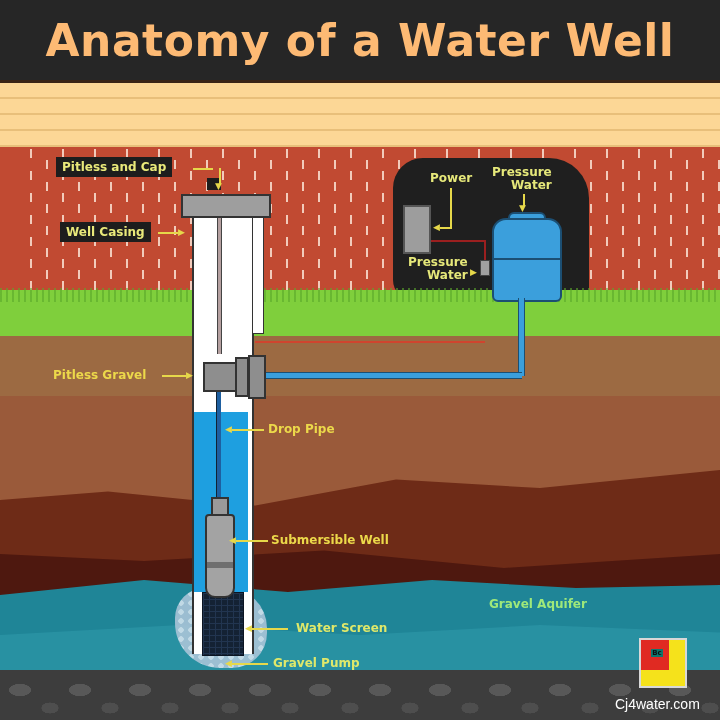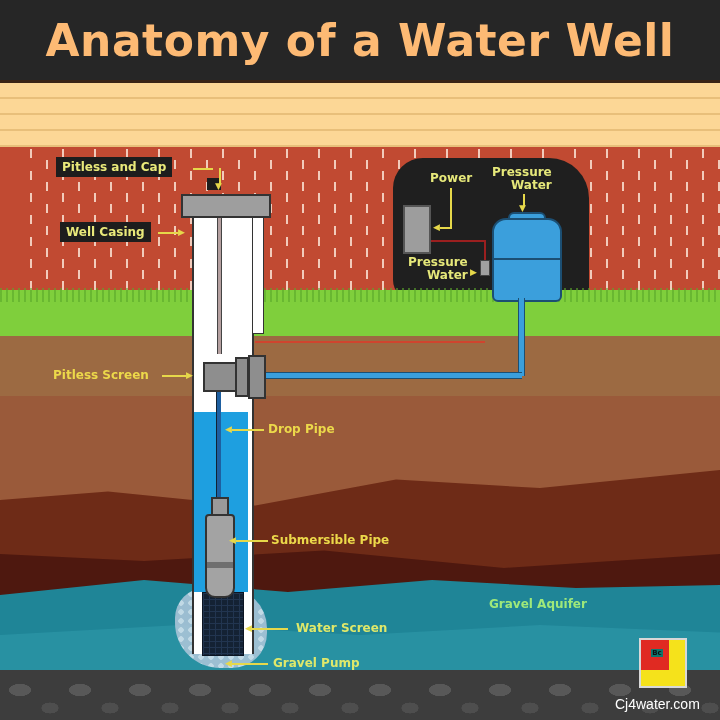--- a/index.html
+++ b/index.html
@@ -156,29 +156,29 @@
 </div>
 <div class="arrow-v" style="left:523px; top:194px; height:12px;"></div>
 <div class="arrow-head" style="left:519px; top:204px;">▼</div>
 
 <div class="label-light" style="left:408px; top:256px;">
   <div>Pressure</div>
   <div>Water</div>
 </div>
 <div class="arrow-head" style="left:470px; top:268px;">▶</div>
 
-<div class="label" style="left:53px; top:368px;">Pitless Screen</div>
+<div class="label" style="left:53px; top:368px;">Pitless Gravel</div>
 <div class="arrow-line" style="left:162px; top:375px; width:24px;"></div>
 <div class="arrow-head" style="left:186px; top:371px;">▶</div>
 
 <div class="label" style="left:268px; top:422px;">Drop Pipe</div>
 <div class="arrow-line" style="left:232px; top:429px; width:32px;"></div>
 <div class="arrow-head" style="left:225px; top:425px;">◀</div>
 
-<div class="label" style="left:271px; top:533px;">Submersible Pipe</div>
+<div class="label" style="left:271px; top:533px;">Submersible Well</div>
 <div class="arrow-line" style="left:236px; top:540px; width:32px;"></div>
 <div class="arrow-head" style="left:229px; top:536px;">◀</div>
 
 <div class="label" style="left:296px; top:621px; color:#dfe86a;">Water Screen</div>
 <div class="arrow-line" style="left:252px; top:628px; width:36px;"></div>
 <div class="arrow-head" style="left:245px; top:624px;">◀</div>
 
 <div class="label" style="left:273px; top:656px; color:#dfe86a;">Gravel Pump</div>
 <div class="arrow-line" style="left:232px; top:663px; width:36px;"></div>
 <div class="arrow-head" style="left:225px; top:659px;">◀</div>

